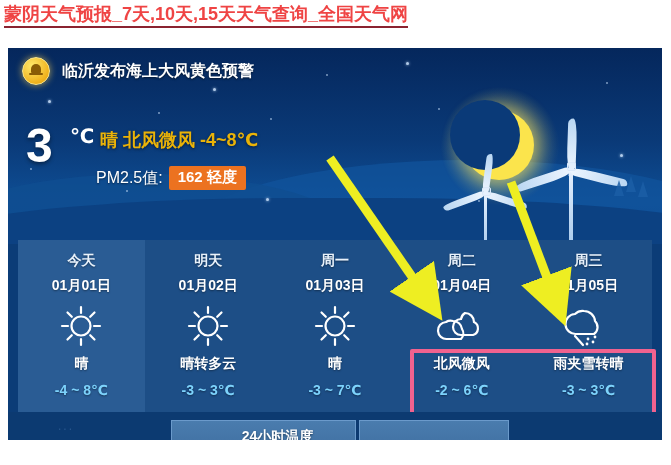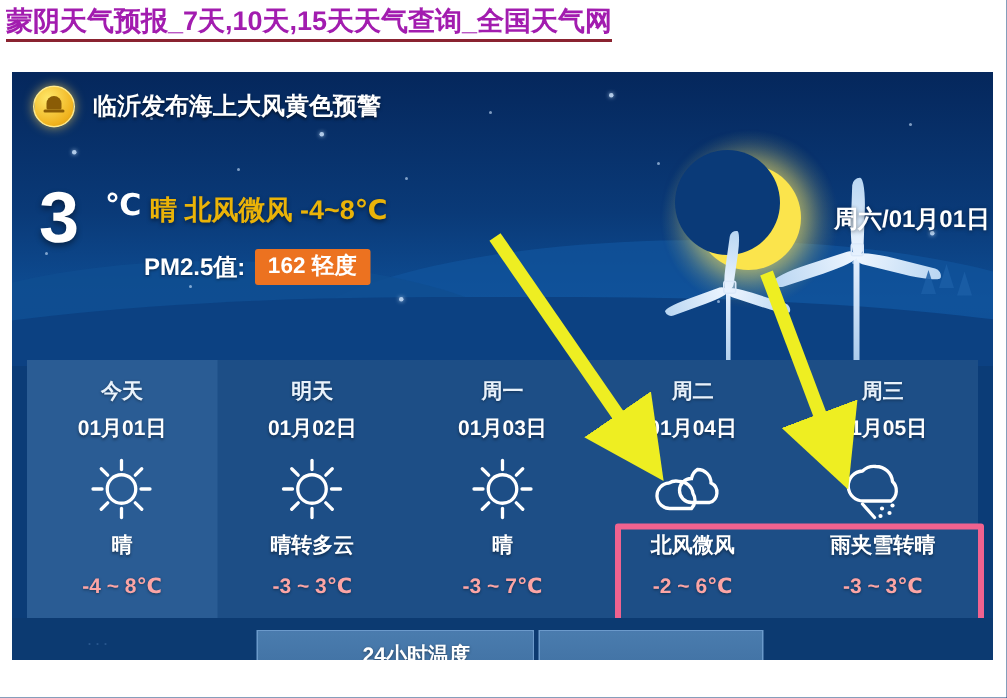--- a/index.html
+++ b/index.html
@@ -13,21 +13,21 @@
   #page-title{
     position:absolute;left:4px;top:3px;
     font-size:18px;font-weight:bold;
     color:#1b2a6b;
     letter-spacing:0px;
     white-space:nowrap;
     border-bottom:2px solid #8a2330;
     padding-bottom:1px;
     line-height:22px;
   }
-  #page-title .nav{color:#a21caf;}
+  #page-title .nav{color:#ef4444;}
 
   
   #widget{
     position:absolute;left:8px;top:48px;width:654px;height:392px;
     overflow:hidden;
     background:#0b3c77;
     text-align:right;
   }
   
   #sky{
@@ -94,21 +94,21 @@
     position:absolute;left:18px;top:74px;
     font-size:48px;font-weight:bold;color:#ffffff;line-height:48px;
     text-shadow:0 2px 4px rgba(0,0,0,.45);
   }
   #cur-unit{position:absolute;left:62px;top:76px;font-size:20px;color:#ffffff;font-weight:bold;}
   #cur-desc{
     position:absolute;left:92px;top:80px;font-size:18px;font-weight:bold;color:#eab308;
     white-space:nowrap;text-shadow:0 1px 3px rgba(0,0,0,.5);
   }
   #pm-row{position:absolute;left:88px;top:118px;display:flex;align-items:center;}
-  #pm-label{font-size:16px;font-weight:bold;color:#ffffff;text-shadow:0 1px 2px rgba(0,0,0,.5);}
+  #pm-label{font-size:16px;font-weight:normal;color:#ffffff;text-shadow:0 1px 2px rgba(0,0,0,.5);}
   #pm-badge{
     margin-left:6px;background:#ec7220;color:#ffffff;font-size:15px;font-weight:bold;
     padding:2px 9px 3px 9px;border-radius:2px;white-space:nowrap;
   }
   #cur-date{
     position:absolute;left:548px;top:88px;font-size:16px;font-weight:bold;color:#ffffff;
     white-space:nowrap;text-shadow:0 1px 3px rgba(0,0,0,.5);
   }
 
   
@@ -120,21 +120,21 @@
   .day{
     flex:1 1 0;position:relative;
     display:flex;flex-direction:column;align-items:center;
     padding-top:12px;
   }
   .day.today{background:#2a5c94;}
   .day .dname{font-size:14px;font-weight:bold;color:#e9f2fb;text-shadow:0 1px 2px rgba(0,0,0,.4);}
   .day .ddate{font-size:14px;font-weight:bold;color:#ffffff;margin-top:7px;text-shadow:0 1px 2px rgba(0,0,0,.4);}
   .day .dicon{height:50px;margin-top:6px;display:flex;align-items:center;justify-content:center;}
   .day .ddesc{font-size:14px;font-weight:bold;color:#ffffff;margin-top:4px;white-space:nowrap;text-shadow:0 1px 2px rgba(0,0,0,.4);}
-  .day .dtemp{font-size:14px;font-weight:bold;color:#fca5a5;margin-top:9px;white-space:nowrap;text-shadow:0 1px 2px rgba(0,0,0,.4);}
+  .day .dtemp{font-size:14px;font-weight:bold;color:#7dd3fc;margin-top:9px;white-space:nowrap;text-shadow:0 1px 2px rgba(0,0,0,.4);}
 
   
   #highlight-box{
     position:absolute;left:402px;top:301px;width:238px;height:65px;
     border:4px solid #f0628f;border-radius:2px;
     pointer-events:none;
   }
 
   
   #arrows{position:absolute;left:0;top:0;width:671px;height:465px;pointer-events:none;}
@@ -225,21 +225,20 @@
 
   <div id="cur-temp">3</div>
   <div id="cur-unit">℃</div>
   <div id="cur-desc">晴  北风微风  -4~8℃</div>
 
   <div id="pm-row">
     <span id="pm-label">PM2.5值:</span>
     <span id="pm-badge">162 轻度</span>
   </div>
 
-  <div id="cur-date">周六/01月01日</div>
 
   <div id="forecast">
 
     <div class="day today">
       <div class="dname">今天</div>
       <div class="ddate">01月01日</div>
       <div class="dicon">
         <svg width="46" height="46" viewBox="0 0 46 46">
           <circle cx="23" cy="23" r="9.5" fill="none" stroke="#ffffff" stroke-width="2.2"></circle>
           <g stroke="#ffffff" stroke-width="2.2" stroke-linecap="round">

